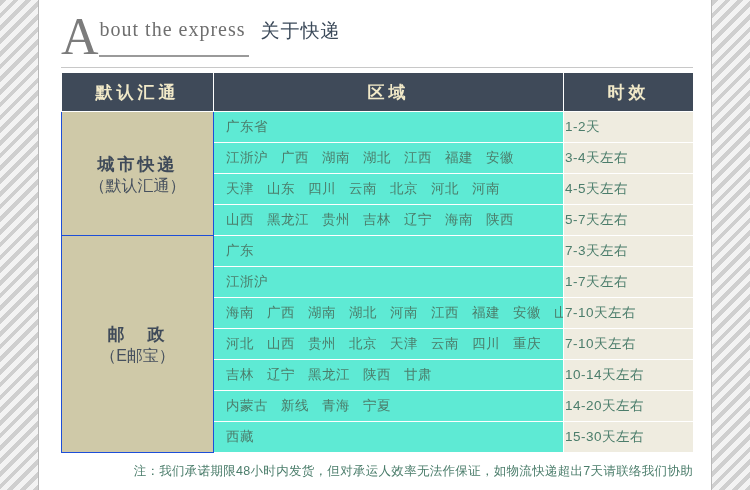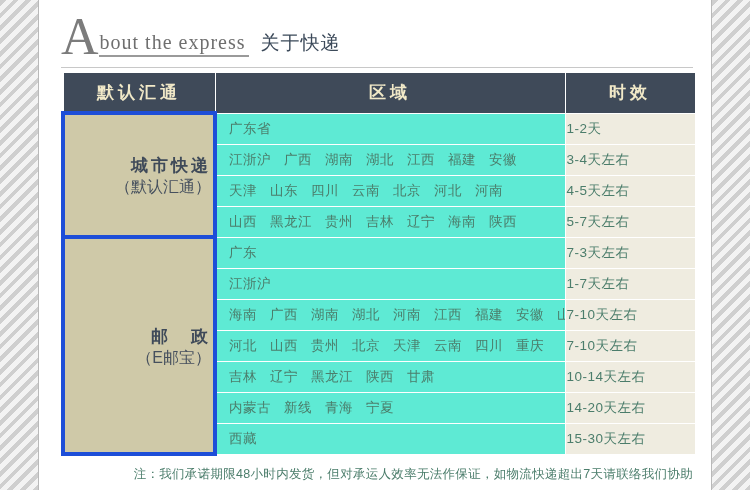--- a/index.html
+++ b/index.html
@@ -73,28 +73,28 @@
     font-weight: normal;
     letter-spacing: 0px;
   }
   .en-rest {
     font-family: "Liberation Serif", serif;
     font-size: 20px;
     line-height: 24px;
     color: #6f6f6f;
     letter-spacing: 1px;
     border-bottom: 2px solid #9a9a9a;
-    padding: 0 3px 1px 1px;
+    padding: 0 3px 14px 1px;
     margin-bottom: 3px;
   }
   .cn-title {
     font-size: 19px;
     color: #3c4a5a;
     margin-left: 12px;
-    margin-bottom: 4px;
+    margin-bottom: 16px;
     letter-spacing: 1px;
   }
   .header-rule {
     position: absolute;
     left: 22px;
     right: 18px;
     bottom: 4px;
     height: 1px;
     background: #c8c8c8;
   }
@@ -119,22 +119,22 @@
     font-weight: bold;
     text-align: center;
     letter-spacing: 4px;
     height: 38px;
     border: 1px solid #ffffff;
     padding: 0;
   }
   .cat-cell {
     background: #cfc9a8;
     color: #3f4a59;
-    text-align: right;
-    border: 4px solid #1d4ed8;
+    text-align: center;
+    border: 1px solid #1d4ed8;
     vertical-align: middle;
     padding: 4px 2px;
   }
   .cat-name {
     font-size: 17px;
     font-weight: bold;
     letter-spacing: 3px;
     line-height: 24px;
   }
   .cat-sub {

